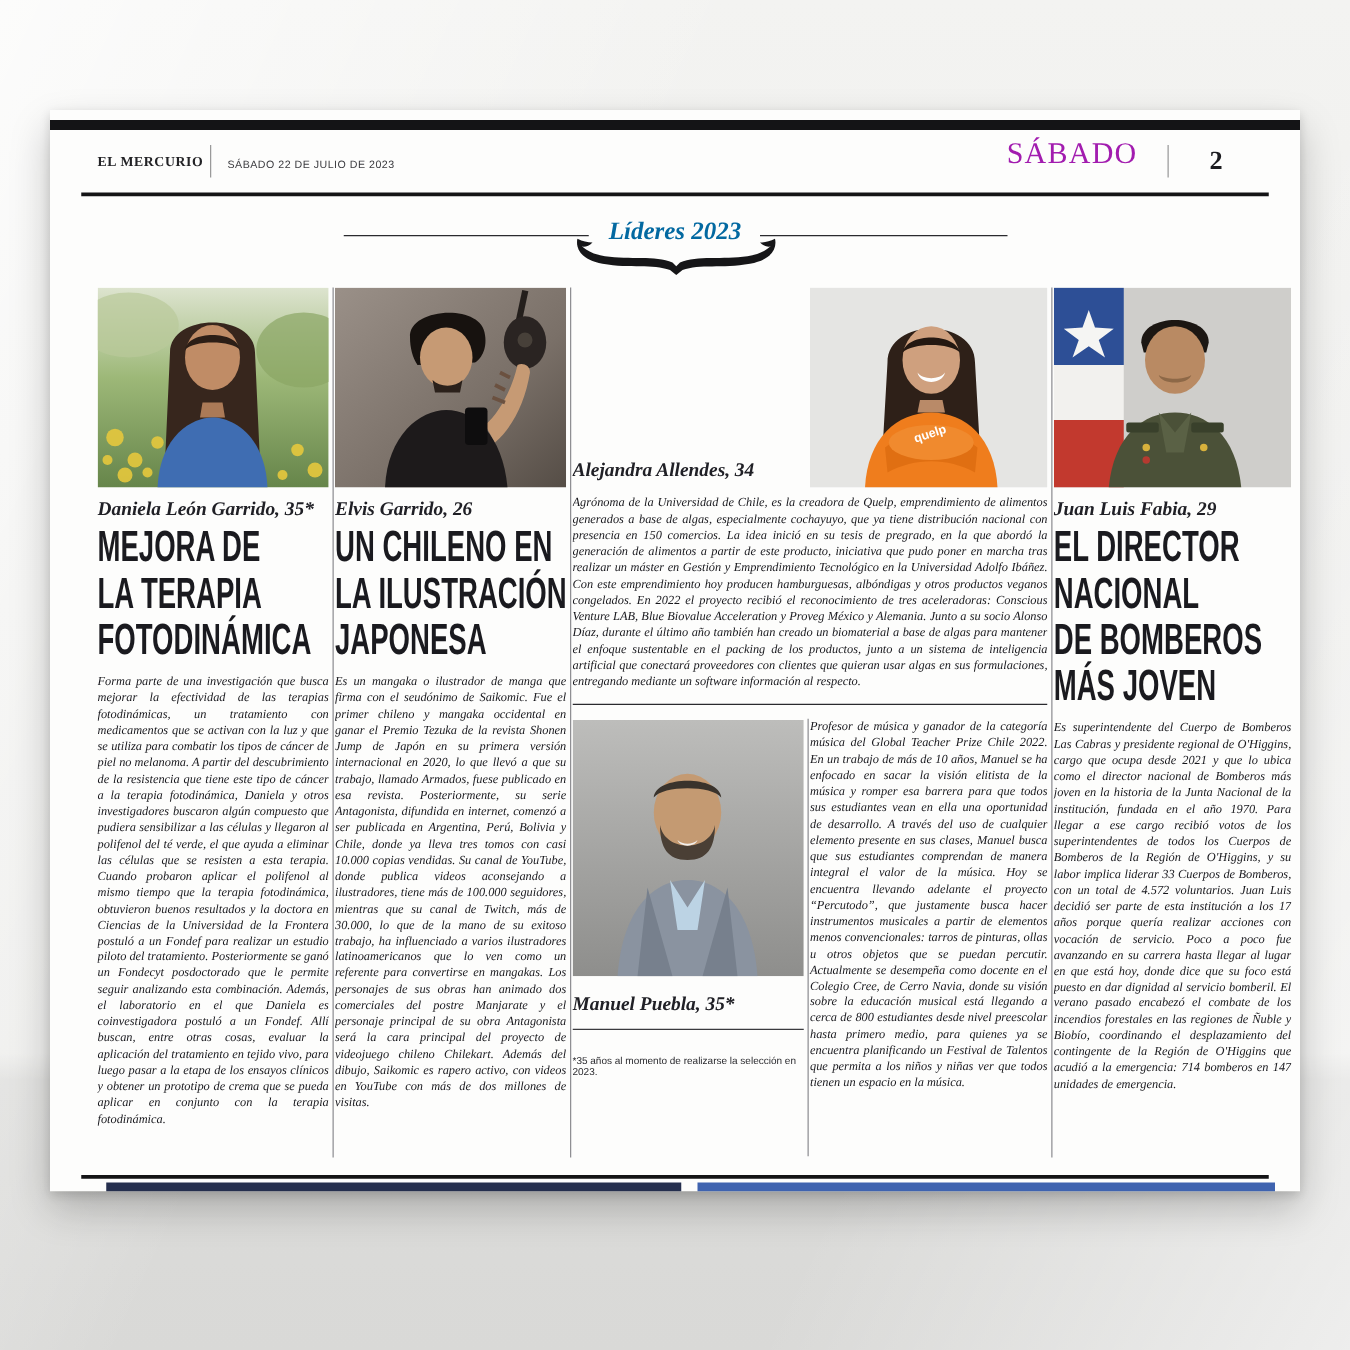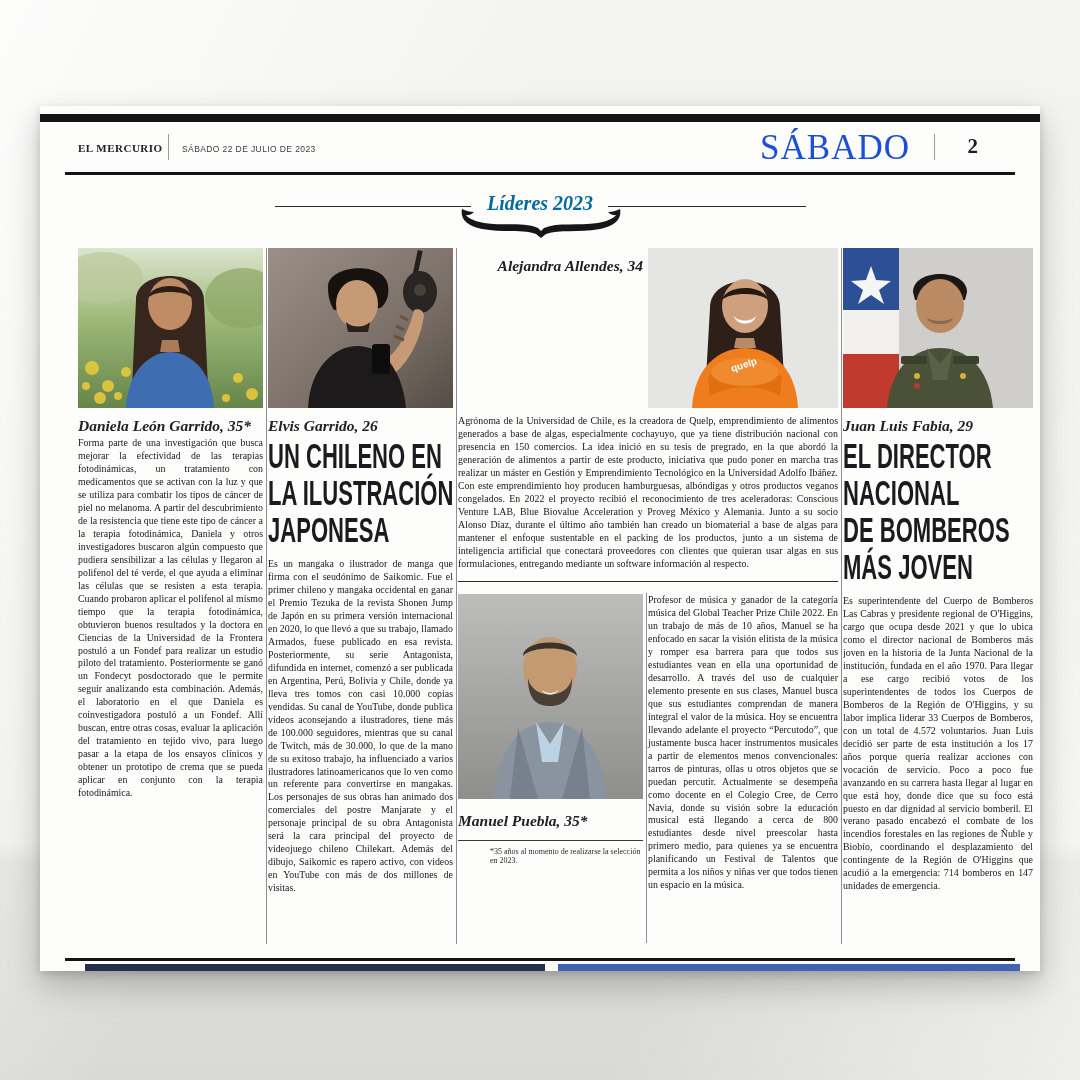--- a/index.html
+++ b/index.html
@@ -5,31 +5,31 @@
   html,body{margin:0;padding:0;}
   body{
     width:1080px;height:1080px;position:relative;overflow:hidden;
     font-family:"Liberation Serif", serif;
     background:
       linear-gradient(115deg, rgba(255,255,255,.75) 0%, rgba(255,255,255,0) 38%),
       linear-gradient(295deg, rgba(255,255,255,.55) 0%, rgba(255,255,255,0) 30%),
       linear-gradient(#f3f3f1 0%, #ececea 78%, #dcdcda 80%, #d9d9d7 100%);
   }
   .sheet{
-    position:absolute;left:40px;top:106px;width:1000px;height:865px;
+    position:absolute;left:40px;top:88px;width:1000px;height:865px;
     background:#fdfdfc;
     box-shadow:0 14px 30px rgba(0,0,0,.22), 0 3px 8px rgba(0,0,0,.14);
   }
   .topbar{position:absolute;left:0;top:8px;width:100%;height:8px;background:#141416;}
   
   .header{position:absolute;left:0;top:20px;width:100%;height:44px;}
   .mast{position:absolute;left:38px;top:16px;font-family:"Liberation Serif",serif;font-weight:bold;font-size:11px;letter-spacing:.5px;color:#232326;}
   .hsep1{position:absolute;left:128px;top:8px;width:1px;height:26px;background:#9a9a9a;}
   .hdate{position:absolute;left:142px;top:18px;font-family:"Liberation Sans",sans-serif;font-size:8.5px;letter-spacing:.4px;color:#3c3c40;}
-  .hday{position:absolute;right:130px;top:2px;font-family:"Liberation Serif",serif;font-size:35px;letter-spacing:1px;color:#1d4ed8;}
+  .hday{position:absolute;right:130px;top:2px;font-family:"Liberation Serif",serif;font-size:24px;letter-spacing:1px;color:#a21caf;}
   .hsep2{position:absolute;right:105px;top:8px;width:1px;height:26px;background:#9a9a9a;}
   .hpage{position:absolute;right:62px;top:8px;font-family:"Liberation Serif",serif;font-weight:bold;font-size:21px;color:#1c1c20;}
   .hrule{position:absolute;left:25px;right:25px;top:66px;height:3px;background:#141416;}
   
   .banner{position:absolute;left:0;top:76px;width:100%;height:62px;}
   .bline{position:absolute;top:24px;height:1px;background:#2a2a2e;}
   .bline.l{left:235px;width:196px;}
   .bline.r{left:568px;width:198px;}
   .btext{position:absolute;left:0;top:10px;width:100%;text-align:center;
     font-family:"Liberation Serif",serif;font-style:italic;font-weight:bold;font-size:20px;color:#0369a1;}
@@ -41,33 +41,33 @@
   .v1{left:226px;top:142px;height:696px;}
   .v2{left:416px;top:142px;height:696px;}
   .v3{left:801px;top:142px;height:696px;}
   .v4{left:606px;top:487px;height:350px;}
   .col{position:relative;overflow:hidden;}
   .photo{width:100%;display:block;}
   .byline{font-family:"Liberation Serif",serif;font-style:italic;font-weight:bold;font-size:15.5px;color:#202026;margin:9px 0 2px 0;white-space:nowrap;}
   .headline{margin:2px 0 10px 0;}
   .hl{font-family:"Liberation Sans",sans-serif;font-weight:700;font-size:35px;line-height:37px;
       color:#1a1a1f;transform:scaleX(.63);transform-origin:0 60%;white-space:nowrap;letter-spacing:0;}
-  .body{font-family:"Liberation Serif",serif;font-size:9.9px;line-height:1.31;text-align:justify;color:#17171c;}
+  .body{font-family:"Liberation Serif",serif;font-size:9.9px;line-height:1.31;text-align:justify;color:#17171c;font-style:italic;}
   
   .feature{grid-column:3 / 6;grid-column:3 / 5;position:relative;overflow:hidden;}
   .f-top{display:flex;column-gap:5px;height:160px;}
-  .f-hblock{width:185px;display:flex;justify-content:flex-end;padding-bottom:2px;}
+  .f-hblock{width:185px;display:flex;flex-direction:column;justify-content:flex-end;padding-bottom:2px;}
   .f-photo{width:190px;height:160px;}
   .f-body{margin-top:7px;height:158px;overflow:hidden;}
   .f-rule{height:1px;background:#2a2a2e;margin-top:8px;}
   .f-bottom{display:flex;column-gap:5px;margin-top:12px;}
   .f-left{width:185px;position:relative;}
   .f-right{width:190px;}
   .fnote-rule{height:1px;background:#3a3a3e;margin-top:10px;}
-  .fnote{font-family:Liberation Serif, serif;font-size:8px;color:#2b2b2f;margin-top:6px;padding-left:32px;}
+  .fnote{font-family:Liberation Sans, sans-serif;font-size:8px;color:#2b2b2f;margin-top:20px;}
   
   .footrule{position:absolute;left:25px;right:25px;bottom:10px;height:3px;background:#141416;}
   .barL{position:absolute;left:45px;bottom:0;width:460px;height:7px;}
   .barR{position:absolute;left:518px;bottom:0;width:462px;height:7px;}
 </style>
 </head>
 <body>
 
 <div class="sheet">
   <div class="topbar"></div>
@@ -122,20 +122,25 @@
             <circle cx="40" cy="148" r="4"></circle>
             <circle cx="8" cy="138" r="4"></circle>
         </g>
         <path d="M58,52 C58,20 126,20 126,52 L130,140 L54,140 Z" fill="#37261d"></path>
         <ellipse cx="92" cy="56" rx="22" ry="26" fill="#c08c66"></ellipse>
         <path d="M70,50 C72,34 112,34 114,50 C108,42 76,42 70,50 Z" fill="#2c1e16"></path>
         <path d="M84,92 L100,92 L102,104 L82,104 Z" fill="#ab7a57"></path>
         <path d="M48,160 C50,118 76,104 92,104 C108,104 134,118 136,160 Z" fill="#3f6db2"></path>
       </svg>
       <div class="byline">Daniela León Garrido, 35*</div>
+      <div class="headline">
+        <div class="hl">MEJORA DE</div>
+        <div class="hl">LA TERAPIA</div>
+        <div class="hl">FOTODINÁMICA</div>
+      </div>
       <div class="body">Forma parte de una investigación que busca mejorar la efectividad de las terapias fotodinámicas, un tratamiento con medicamentos que se activan con la luz y que se utiliza para combatir los tipos de cáncer de piel no melanoma. A partir del descubrimiento de la resistencia que tiene este tipo de cáncer a la terapia fotodinámica, Daniela y otros investigadores buscaron algún compuesto que pudiera sensibilizar a las células y llegaron al polifenol del té verde, el que ayuda a eliminar las células que se resisten a esta terapia. Cuando probaron aplicar el polifenol al mismo tiempo que la terapia fotodinámica, obtuvieron buenos resultados y la doctora en Ciencias de la Universidad de la Frontera postuló a un Fondef para realizar un estudio piloto del tratamiento. Posteriormente se ganó un Fondecyt posdoctorado que le permite seguir analizando esta combinación. Además, el laboratorio en el que Daniela es coinvestigadora postuló a un Fondef. Allí buscan, entre otras cosas, evaluar la aplicación del tratamiento en tejido vivo, para luego pasar a la etapa de los ensayos clínicos y obtener un prototipo de crema que se pueda aplicar en conjunto con la terapia fotodinámica.</div>
     </div>
 
     <div class="col">
       <svg class="photo" width="185" height="160" viewBox="0 0 185 160">
         <defs>
           <linearGradient id="g2" x1="0" y1="0" x2="1" y2="1">
             <stop offset="0" stop-color="#9a9088"></stop>
               <stop offset=".6" stop-color="#7a7068"></stop>
               <stop offset="1" stop-color="#554d46"></stop>

